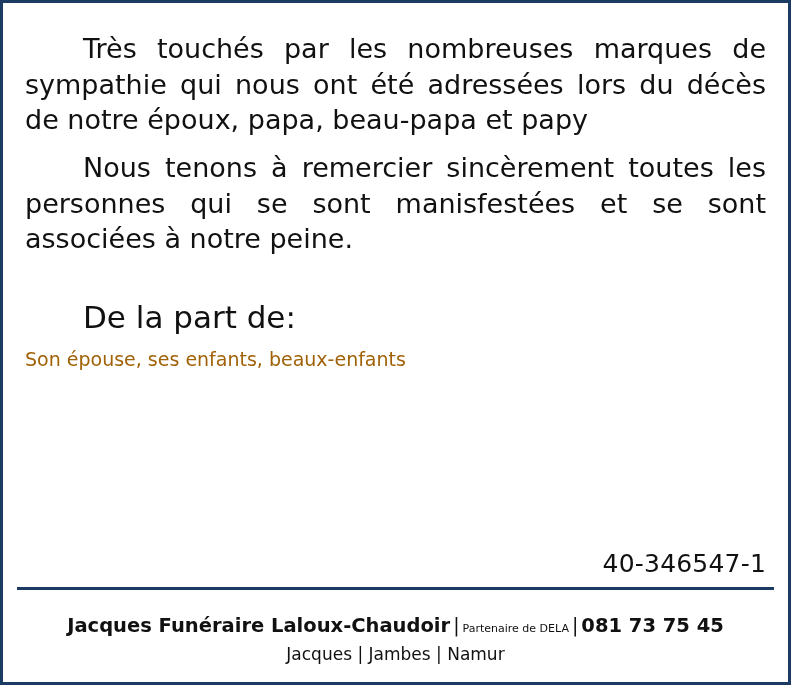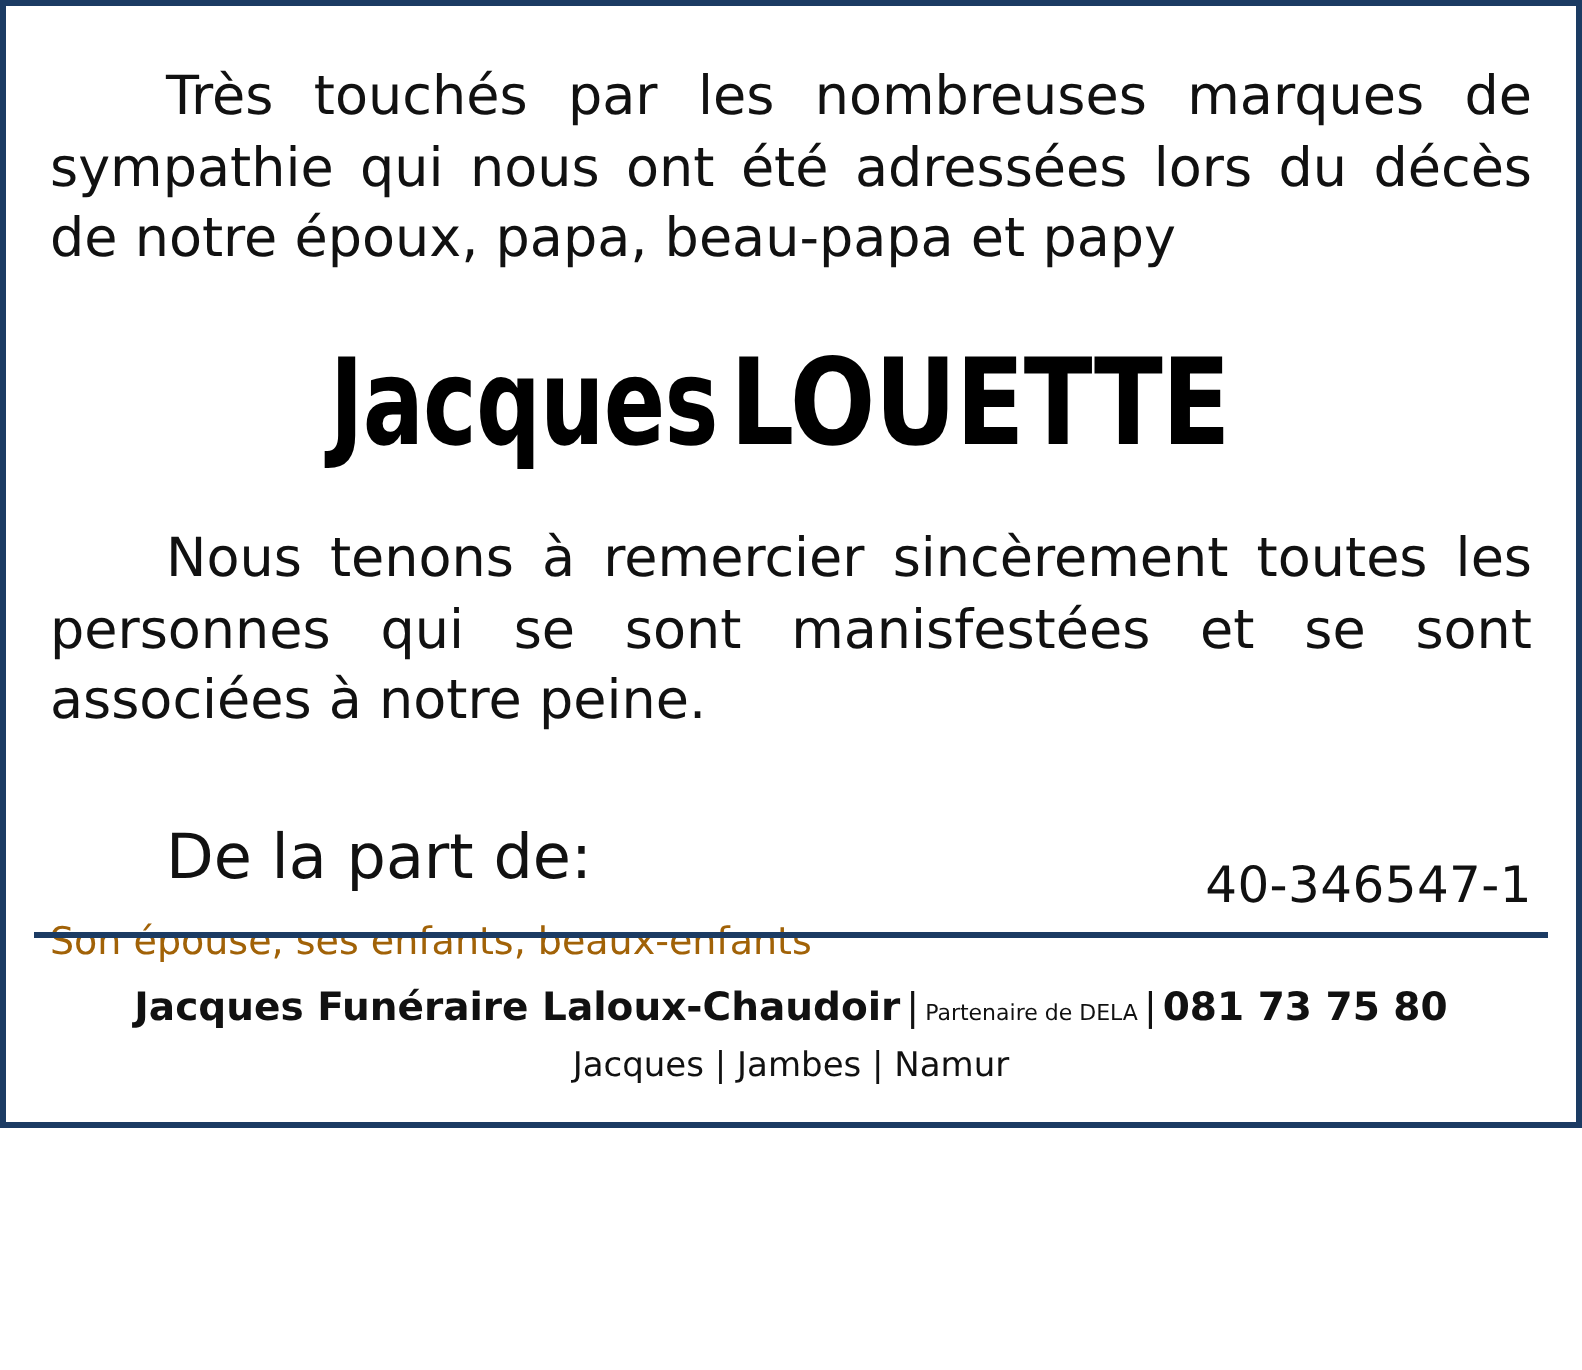--- a/index.html
+++ b/index.html
@@ -7,21 +7,21 @@
     padding: 0;
     background: #ffffff;
   }
   body {
     font-family: "DejaVu Sans", sans-serif;
     -webkit-font-smoothing: antialiased;
   }
   .notice {
     position: relative;
     width: 791px;
-    height: 564px;
+    height: 685px;
     box-sizing: border-box;
     background: #ffffff;
     border: 3px solid #1b3b63;
     overflow: hidden;
   }
   .inner {
     position: absolute;
     left: 0;
     right: 0;
     top: 0;
@@ -131,38 +131,35 @@
   }
 </style>
 </head>
 <body>
 
 <div class="notice">
   <div class="inner">
 
     <p class="para indent">Très touchés par les nombreuses marques de sympathie qui nous ont été adressées lors du décès de notre époux, papa, beau-papa et papy</p>
 
-    <div class="name">
-      <span class="first">Jacques</span><span class="last">LOUETTE</span>
-    </div>
 
     <p class="para indent para2">Nous tenons à remercier sincèrement toutes les personnes qui se sont manisfestées et se sont associées à notre peine.</p>
 
     <div class="gap"></div>
 
     <p class="fromline">De la part de:</p>
 
     <p class="signers">
       <span>Son épouse, ses enfants, beaux-enfants</span>
     </p>
   </div>
 
   <div class="refline">40-346547-1</div>
 
   <div class="rule"></div>
 
   <div class="footer">
     <div class="footer-line1">
-      <span class="bold">Jacques Funéraire Laloux-Chaudoir</span><span class="sep">|</span><span class="partner">Partenaire de DELA</span><span class="sep">|</span><span class="bold">081 73 75 80</span>
+      <span class="bold">Jacques Funéraire Laloux-Chaudoir</span><span class="sep">|</span><span class="partner">Partenaire de DELA</span><span class="sep">|</span><span class="bold">081 73 75 45</span>
     </div>
     <div class="footer-line2">Jacques | Jambes | Namur</div>
   </div>
 </div>
 
 </body></html>

